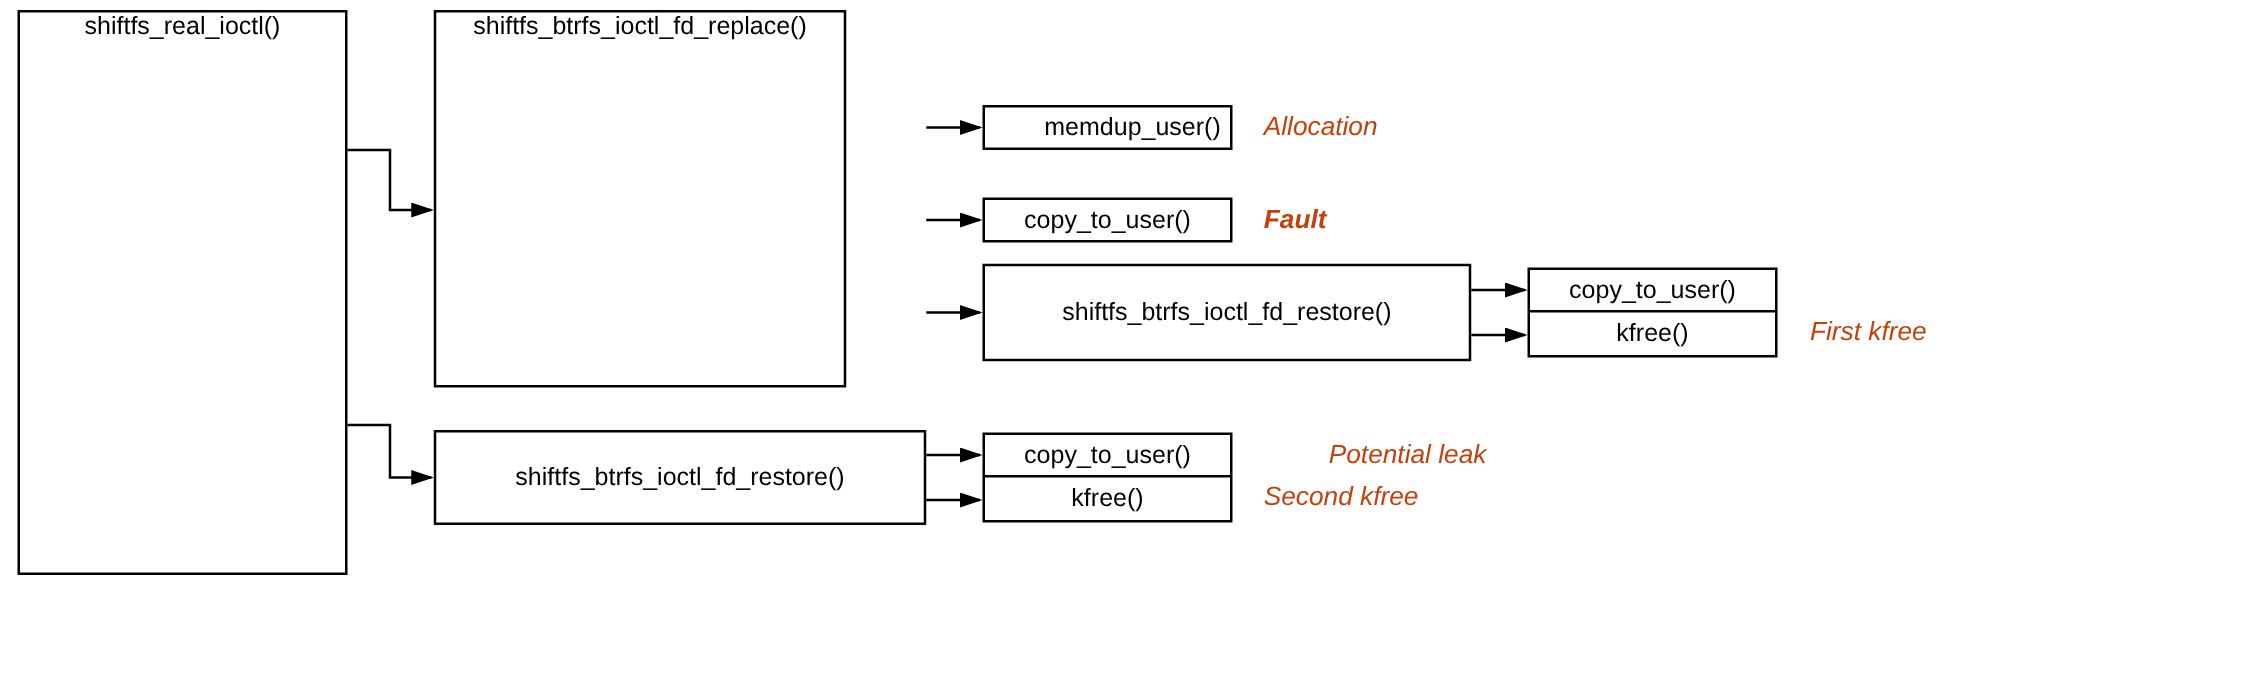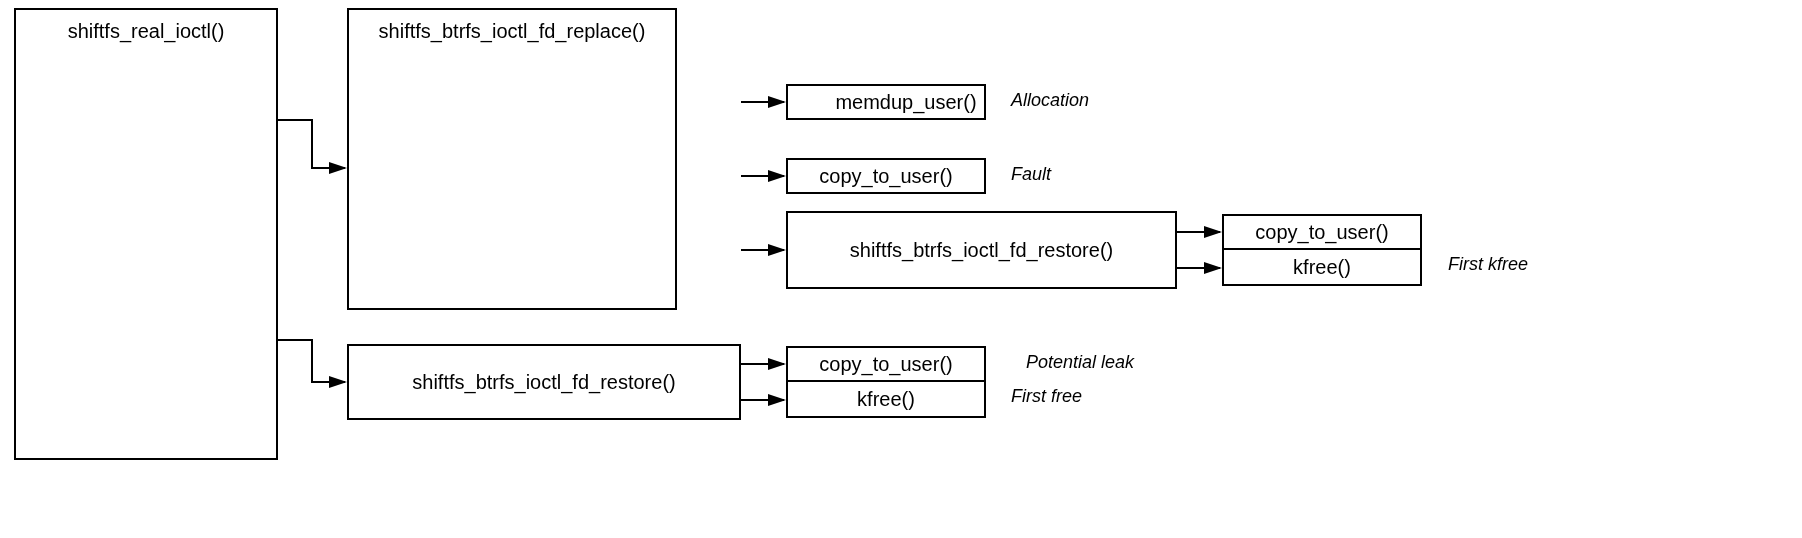--- a/index.html
+++ b/index.html
@@ -13,21 +13,20 @@
     height: 538px;
     position: relative;
   }
   .box {
     position: absolute;
     border: 2px solid #000;
     background: #fff;
     display: flex;
     justify-content: center;
     align-items: flex-start;
-    padding-top: 10px;
   }
   .cbox {
     position: absolute;
     border: 2px solid #000;
     background: #fff;
     display: flex;
     justify-content: center;
     align-items: center;
     padding: 4px 8px;
   }
@@ -37,23 +36,23 @@
     justify-content: center;
     align-items: center;
   }
   .row2 {
     flex-direction: column;
     padding: 0;
   }
   .row2 .top { border-bottom: 2px solid #000; width:100%; }
   .ann {
     position: absolute;
-    color: #000000;
+    color: #c2410c;
     font-style: italic;
-    font-size: 18px;
+    font-size: 21px;
   }
   svg { position: absolute; top:0; left:0; pointer-events:none; }
 </style>
 </head>
 <body>
 
 <div class="box" style="left:14px; top:8px; width:264px; height:452px;">
   <span>shiftfs_real_ioctl()</span>
 </div>
 
@@ -62,21 +61,21 @@
 </div>
 
 <div class="cbox" style="left:786px; top:84px; width:200px; height:36px;padding-left:48px;">
   <span>memdup_user()</span>
 </div>
 <div class="ann" style="left:1011px; top:90px;">Allocation</div>
 
 <div class="cbox" style="left:786px; top:158px; width:200px; height:36px;">
   <span>copy_to_user()</span>
 </div>
-<div class="ann" style="left:1011px; top:164px;">Fault</div>
+<div class="ann" style="left:1011px; top:164px;font-weight:bold;">Fault</div>
 
 <div class="cbox" style="left:786px; top:211px; width:391px; height:78px;">
   <span>shiftfs_btrfs_ioctl_fd_restore()</span>
 </div>
 
 <div class="cbox row2" style="left:1222px; top:214px; width:200px; height:72px;">
   <div class="top">
       <span>copy_to_user()</span>
     </div>
   <div class="bot">
@@ -90,22 +89,22 @@
 </div>
 
 <div class="cbox row2" style="left:786px; top:346px; width:200px; height:72px;">
   <div class="top">
       <span>copy_to_user()</span>
     </div>
   <div class="bot">
       <span>kfree()</span>
     </div>
 </div>
-<div class="ann" style="left:1026px; top:352px;">Potential leak</div>
-<div class="ann" style="left:1011px; top:386px;">First free</div>
+<div class="ann" style="left:1063px; top:352px;">Potential leak</div>
+<div class="ann" style="left:1011px; top:386px;">Second kfree</div>
 
 <svg width="1802" height="538">
   <defs>
     <marker id="ah" markerWidth="10" markerHeight="10" refX="8" refY="3" orient="auto">
       <path d="M0,0 L9,3 L0,6 Z" fill="#000"></path>
     </marker>
   </defs>
 
   <path d="M278,120 L312,120 L312,168 L345,168" fill="none" stroke="#000" stroke-width="2" marker-end="url(#ah)"></path>
 

